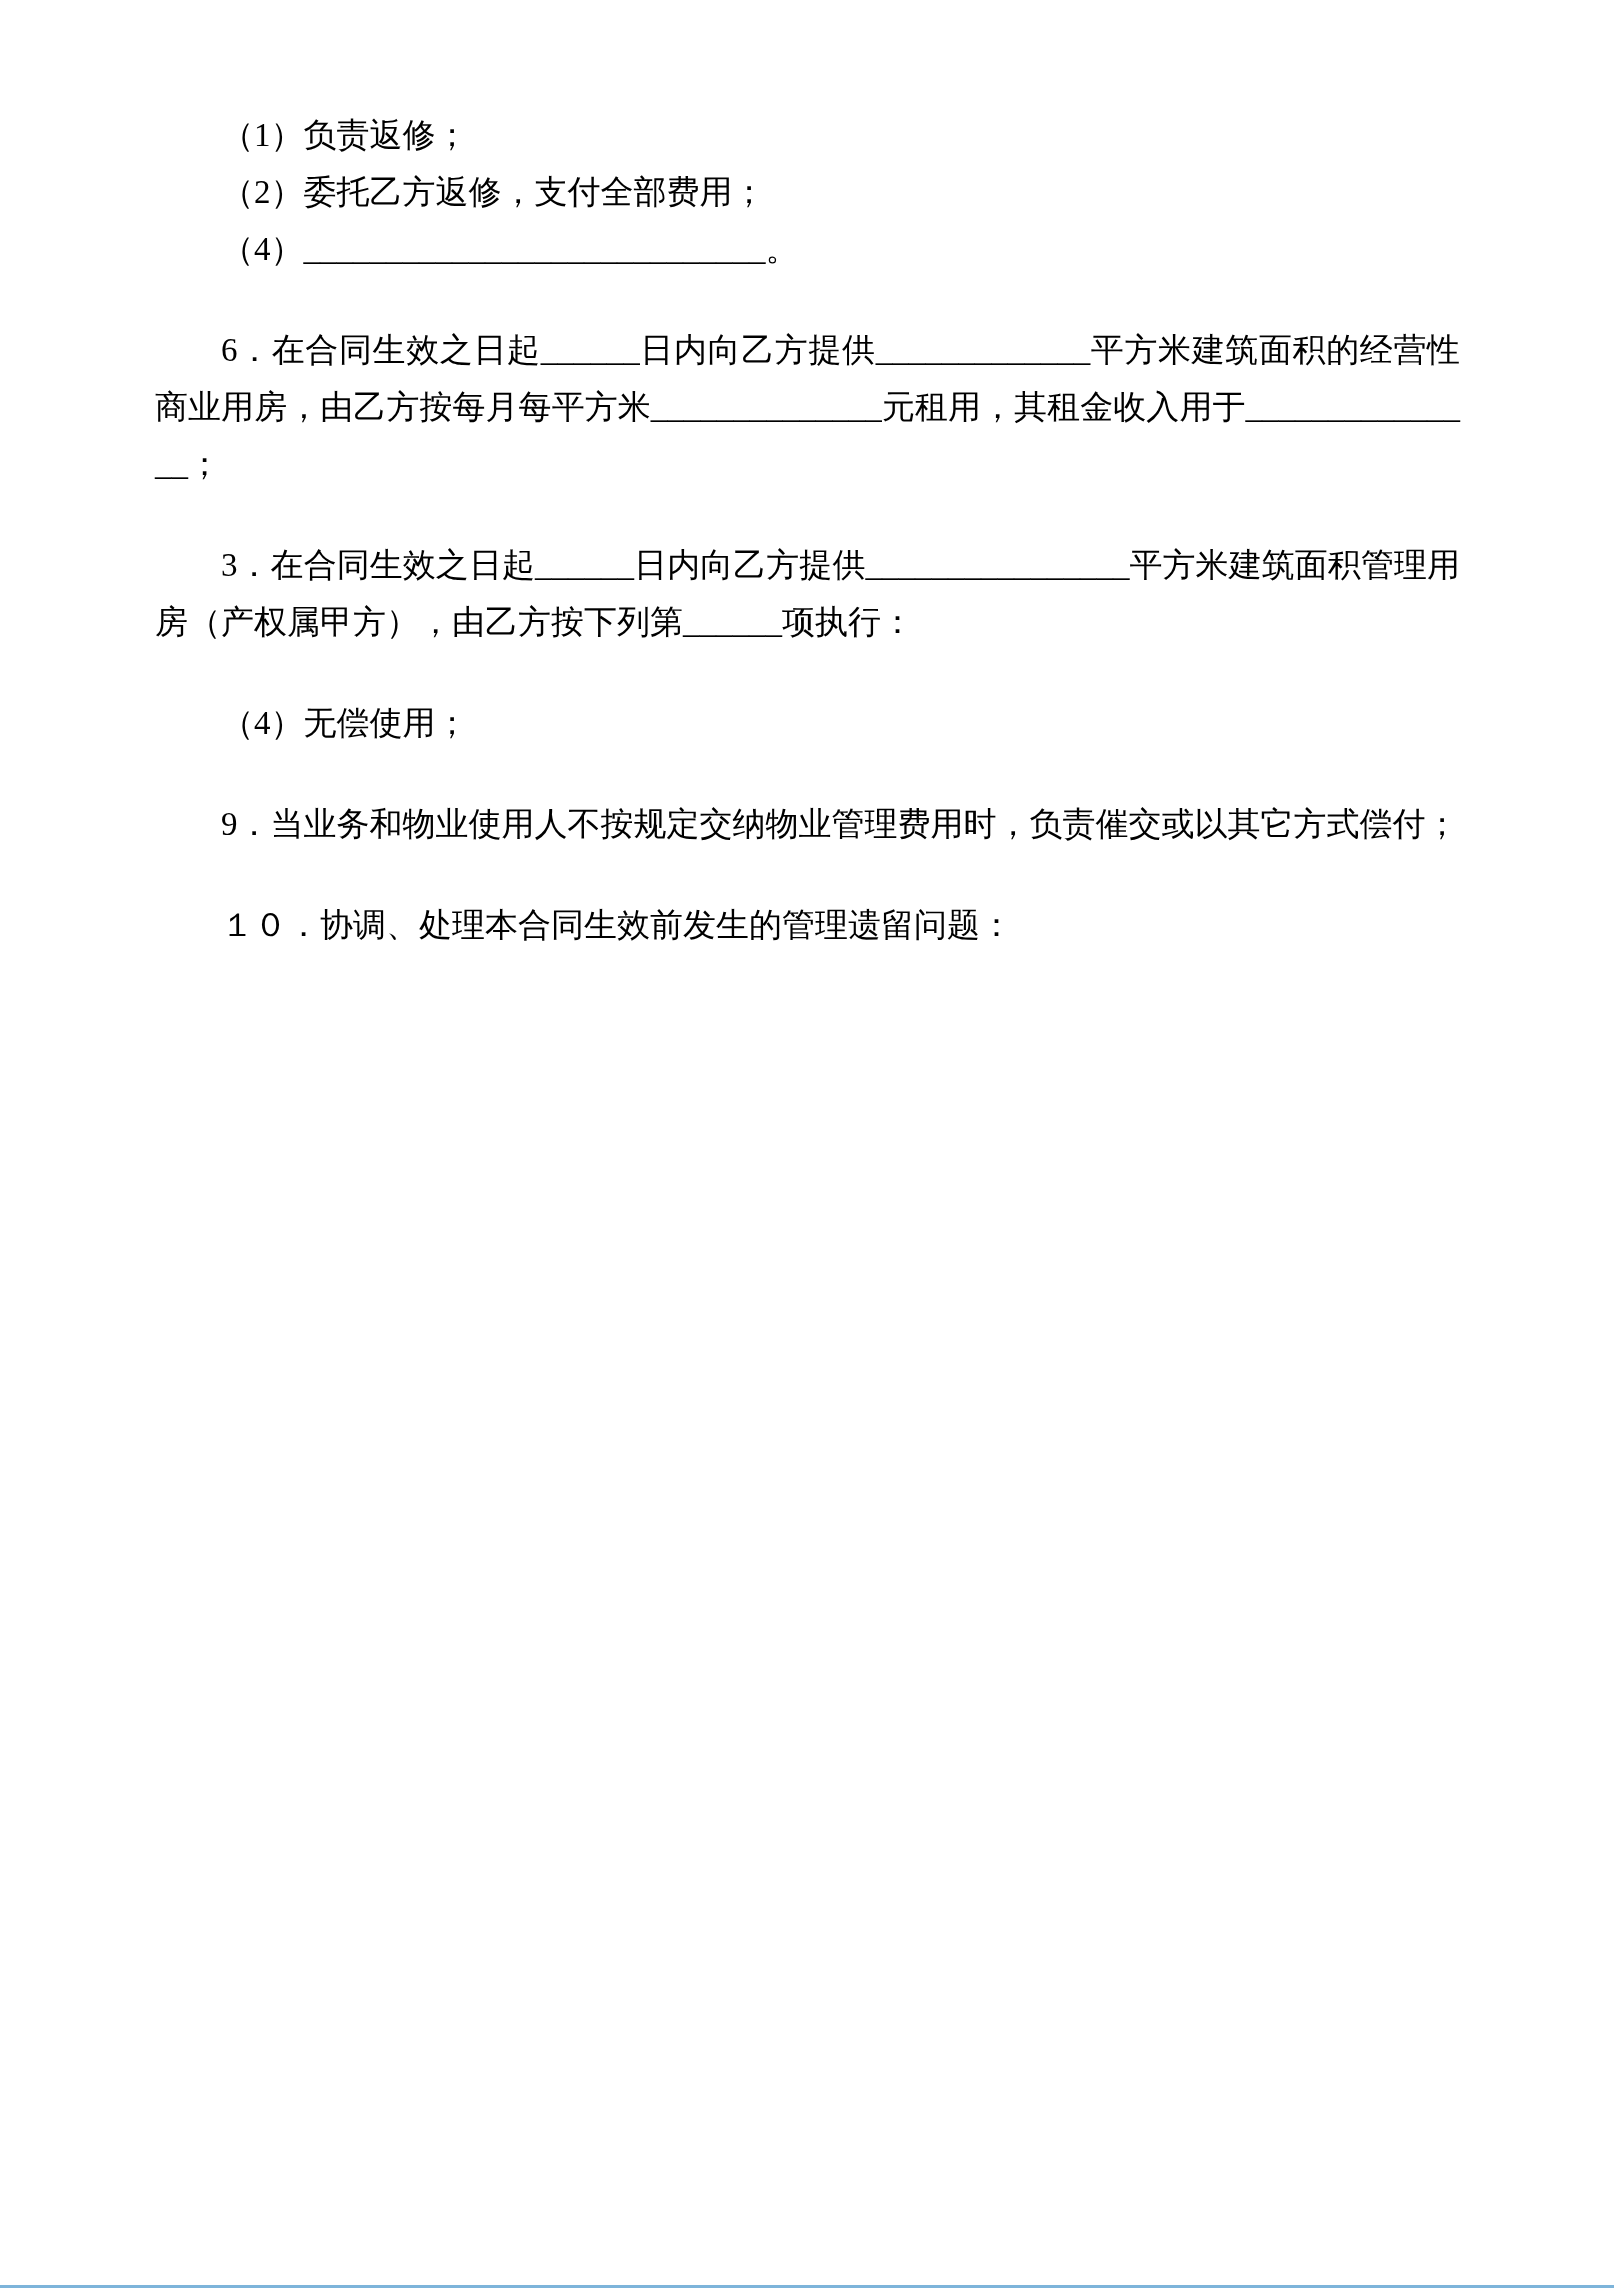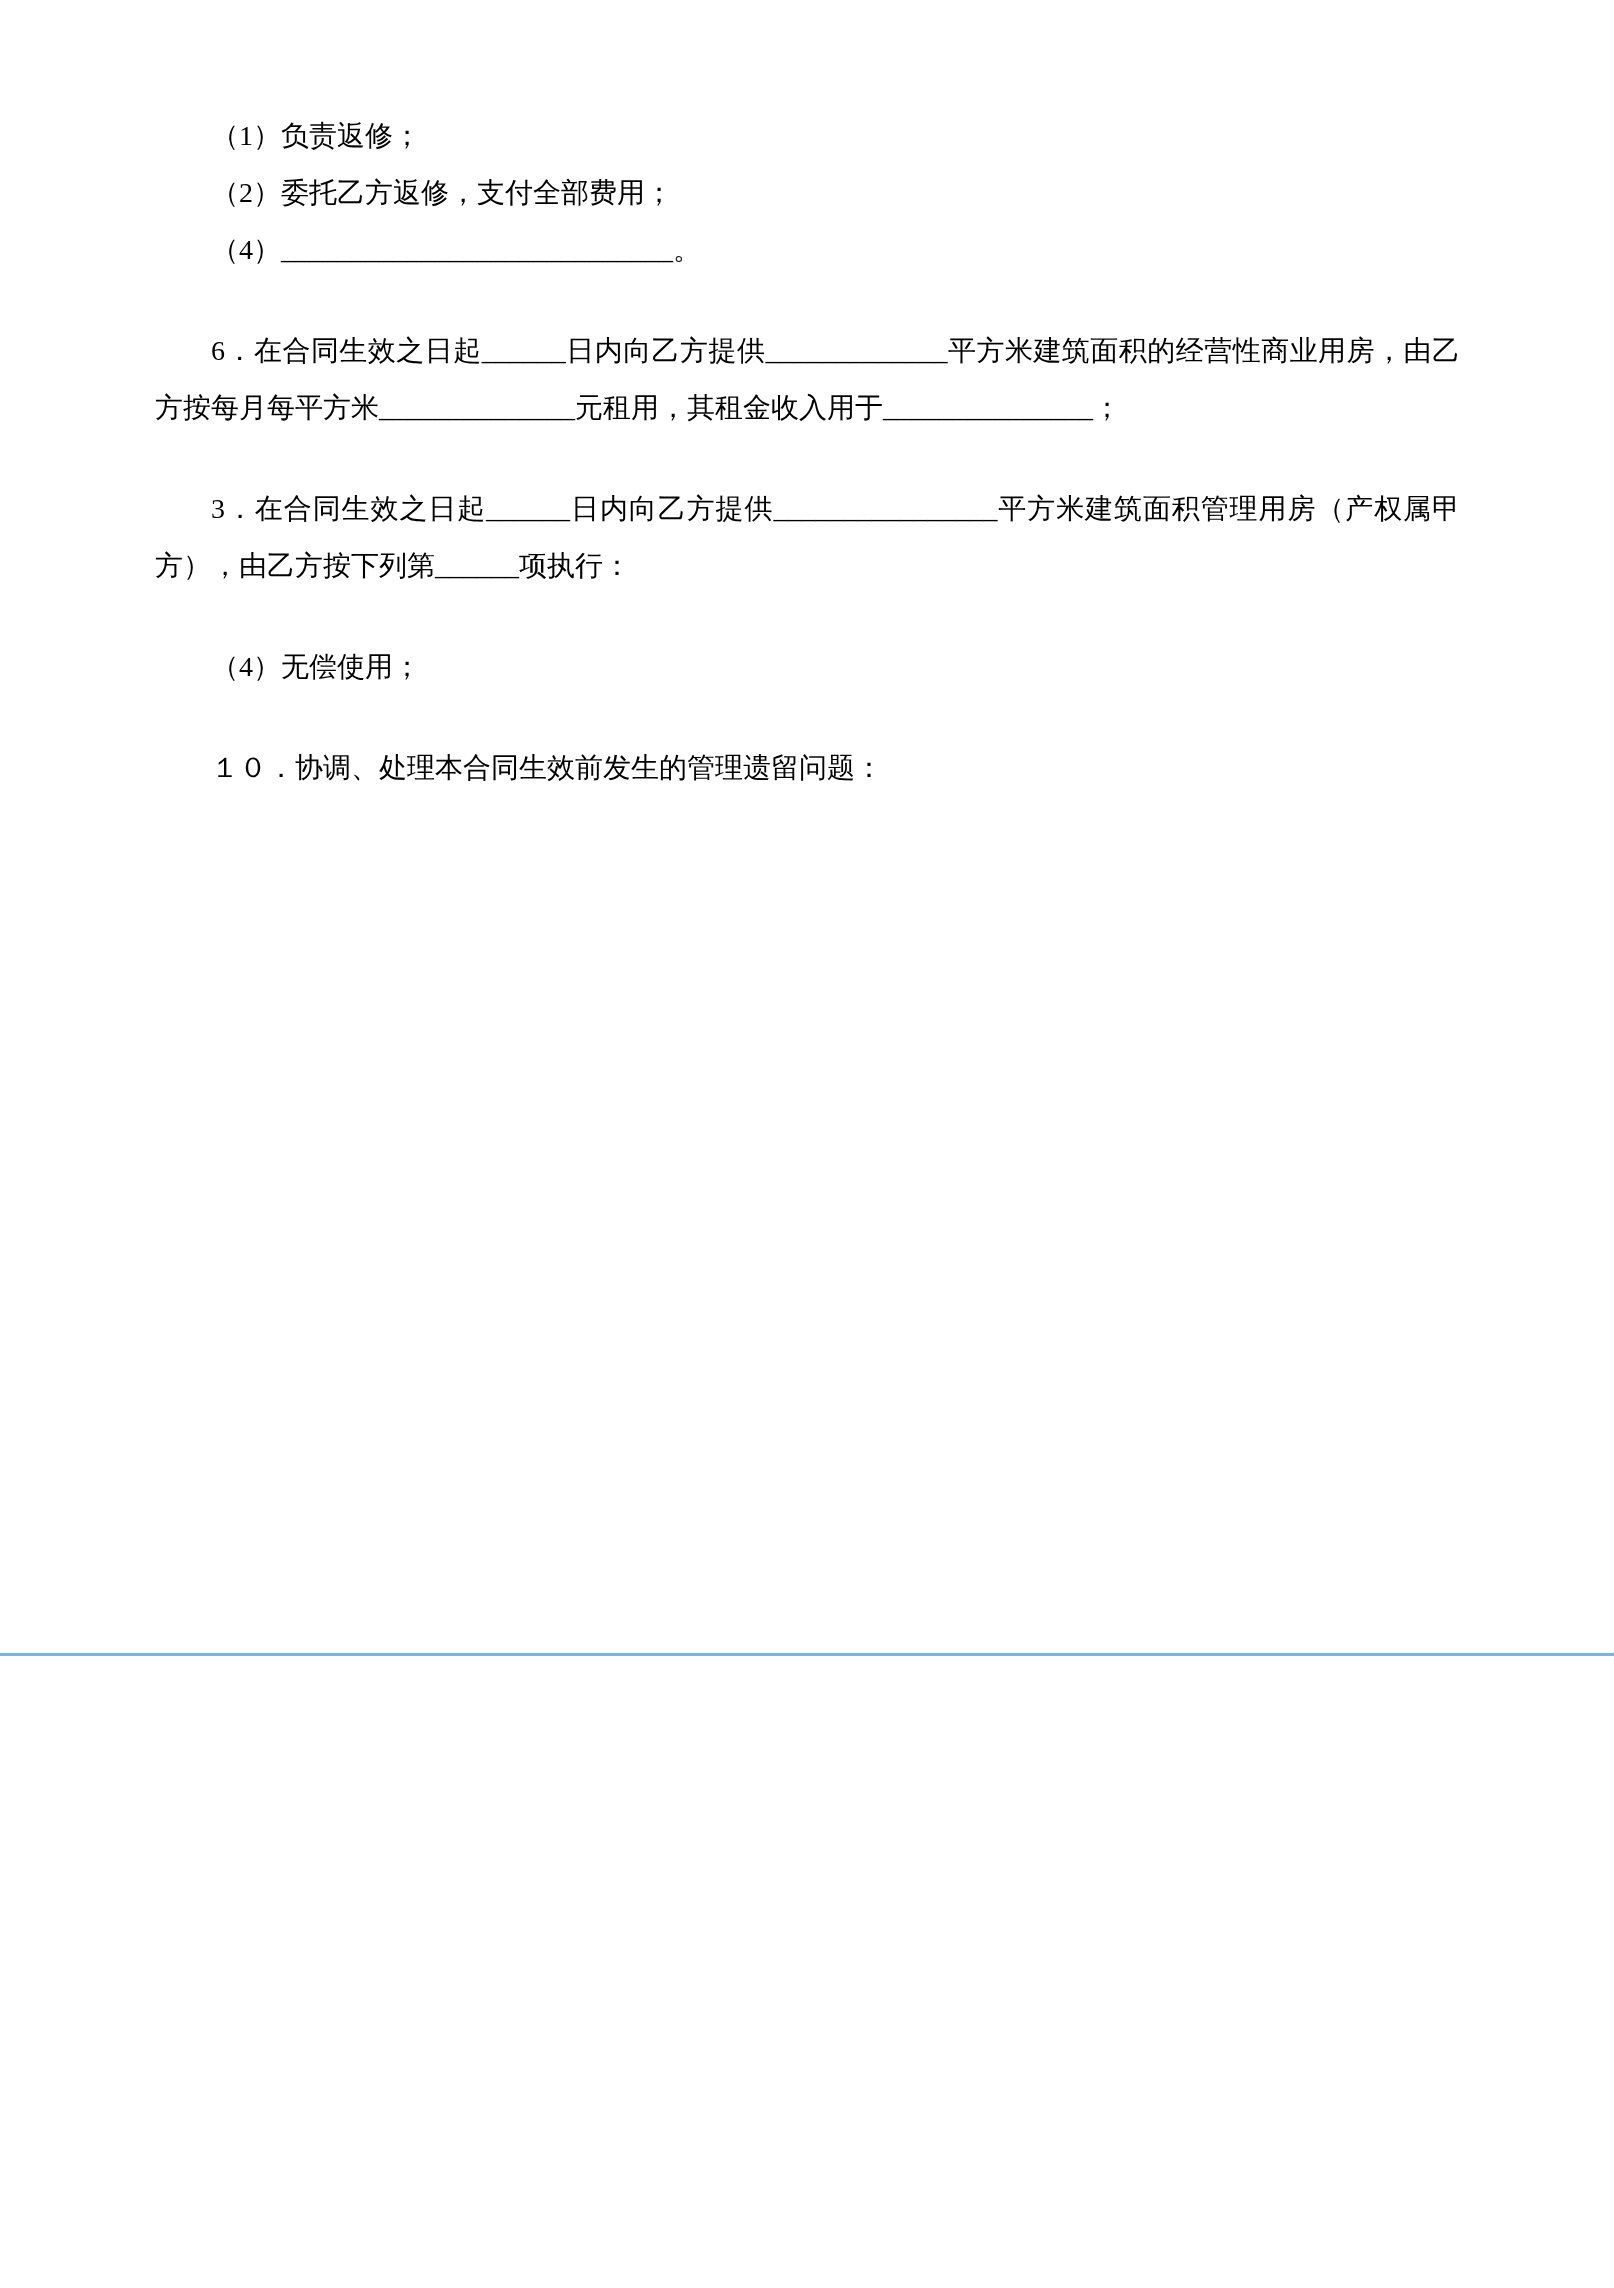--- a/index.html
+++ b/index.html
@@ -3,26 +3,26 @@
 <meta charset="utf-8">
 <style>
   html, body {
     margin: 0;
     padding: 0;
     background: #ffffff;
   }
   .page {
     position: relative;
     width: 1615px;
-    height: 1656px;
+    height: 2288px;
     box-sizing: border-box;
     background: #ffffff;
     padding: 107px 155px 0 155px;
     font-family: "Liberation Serif", "DejaVu Serif", serif;
-    font-size: 28px;
+    font-size: 33px;
     color: #000000;
     overflow: hidden;
   }
   .para {
     margin: 0;
     line-height: 57px;
     text-align: justify;
     text-indent: 2em;
     word-break: break-all;
     overflow-wrap: anywhere;
@@ -48,18 +48,19 @@
   <p class="para">（2）委托乙方返修，支付全部费用；</p>
   <p class="para">（4）____________________________。</p>
 
   <p class="para gap">6．在合同生效之日起______日内向乙方提供_____________平方米建筑面积的经营性商业用房，由乙方按每月每平方米______________元租用，其租金收入用于_______________；</p>
 
   <p class="para gap">3．在合同生效之日起______日内向乙方提供________________平方米建筑面积管理用房（产权属甲方），由乙方按下列第______项执行：</p>
 
   <p class="para gap">（4）无偿使用；</p>
 
 
+  <p class="para gap">9．当业务和物业使用人不按规定交纳物业管理费用时，负责催交或以其它方式偿付；</p>
 
   <p class="para gap">１０．协调、处理本合同生效前发生的管理遗留问题：</p>
 
   <div class="bottom-rule"></div>
 </div>
 
 
 </body></html>

